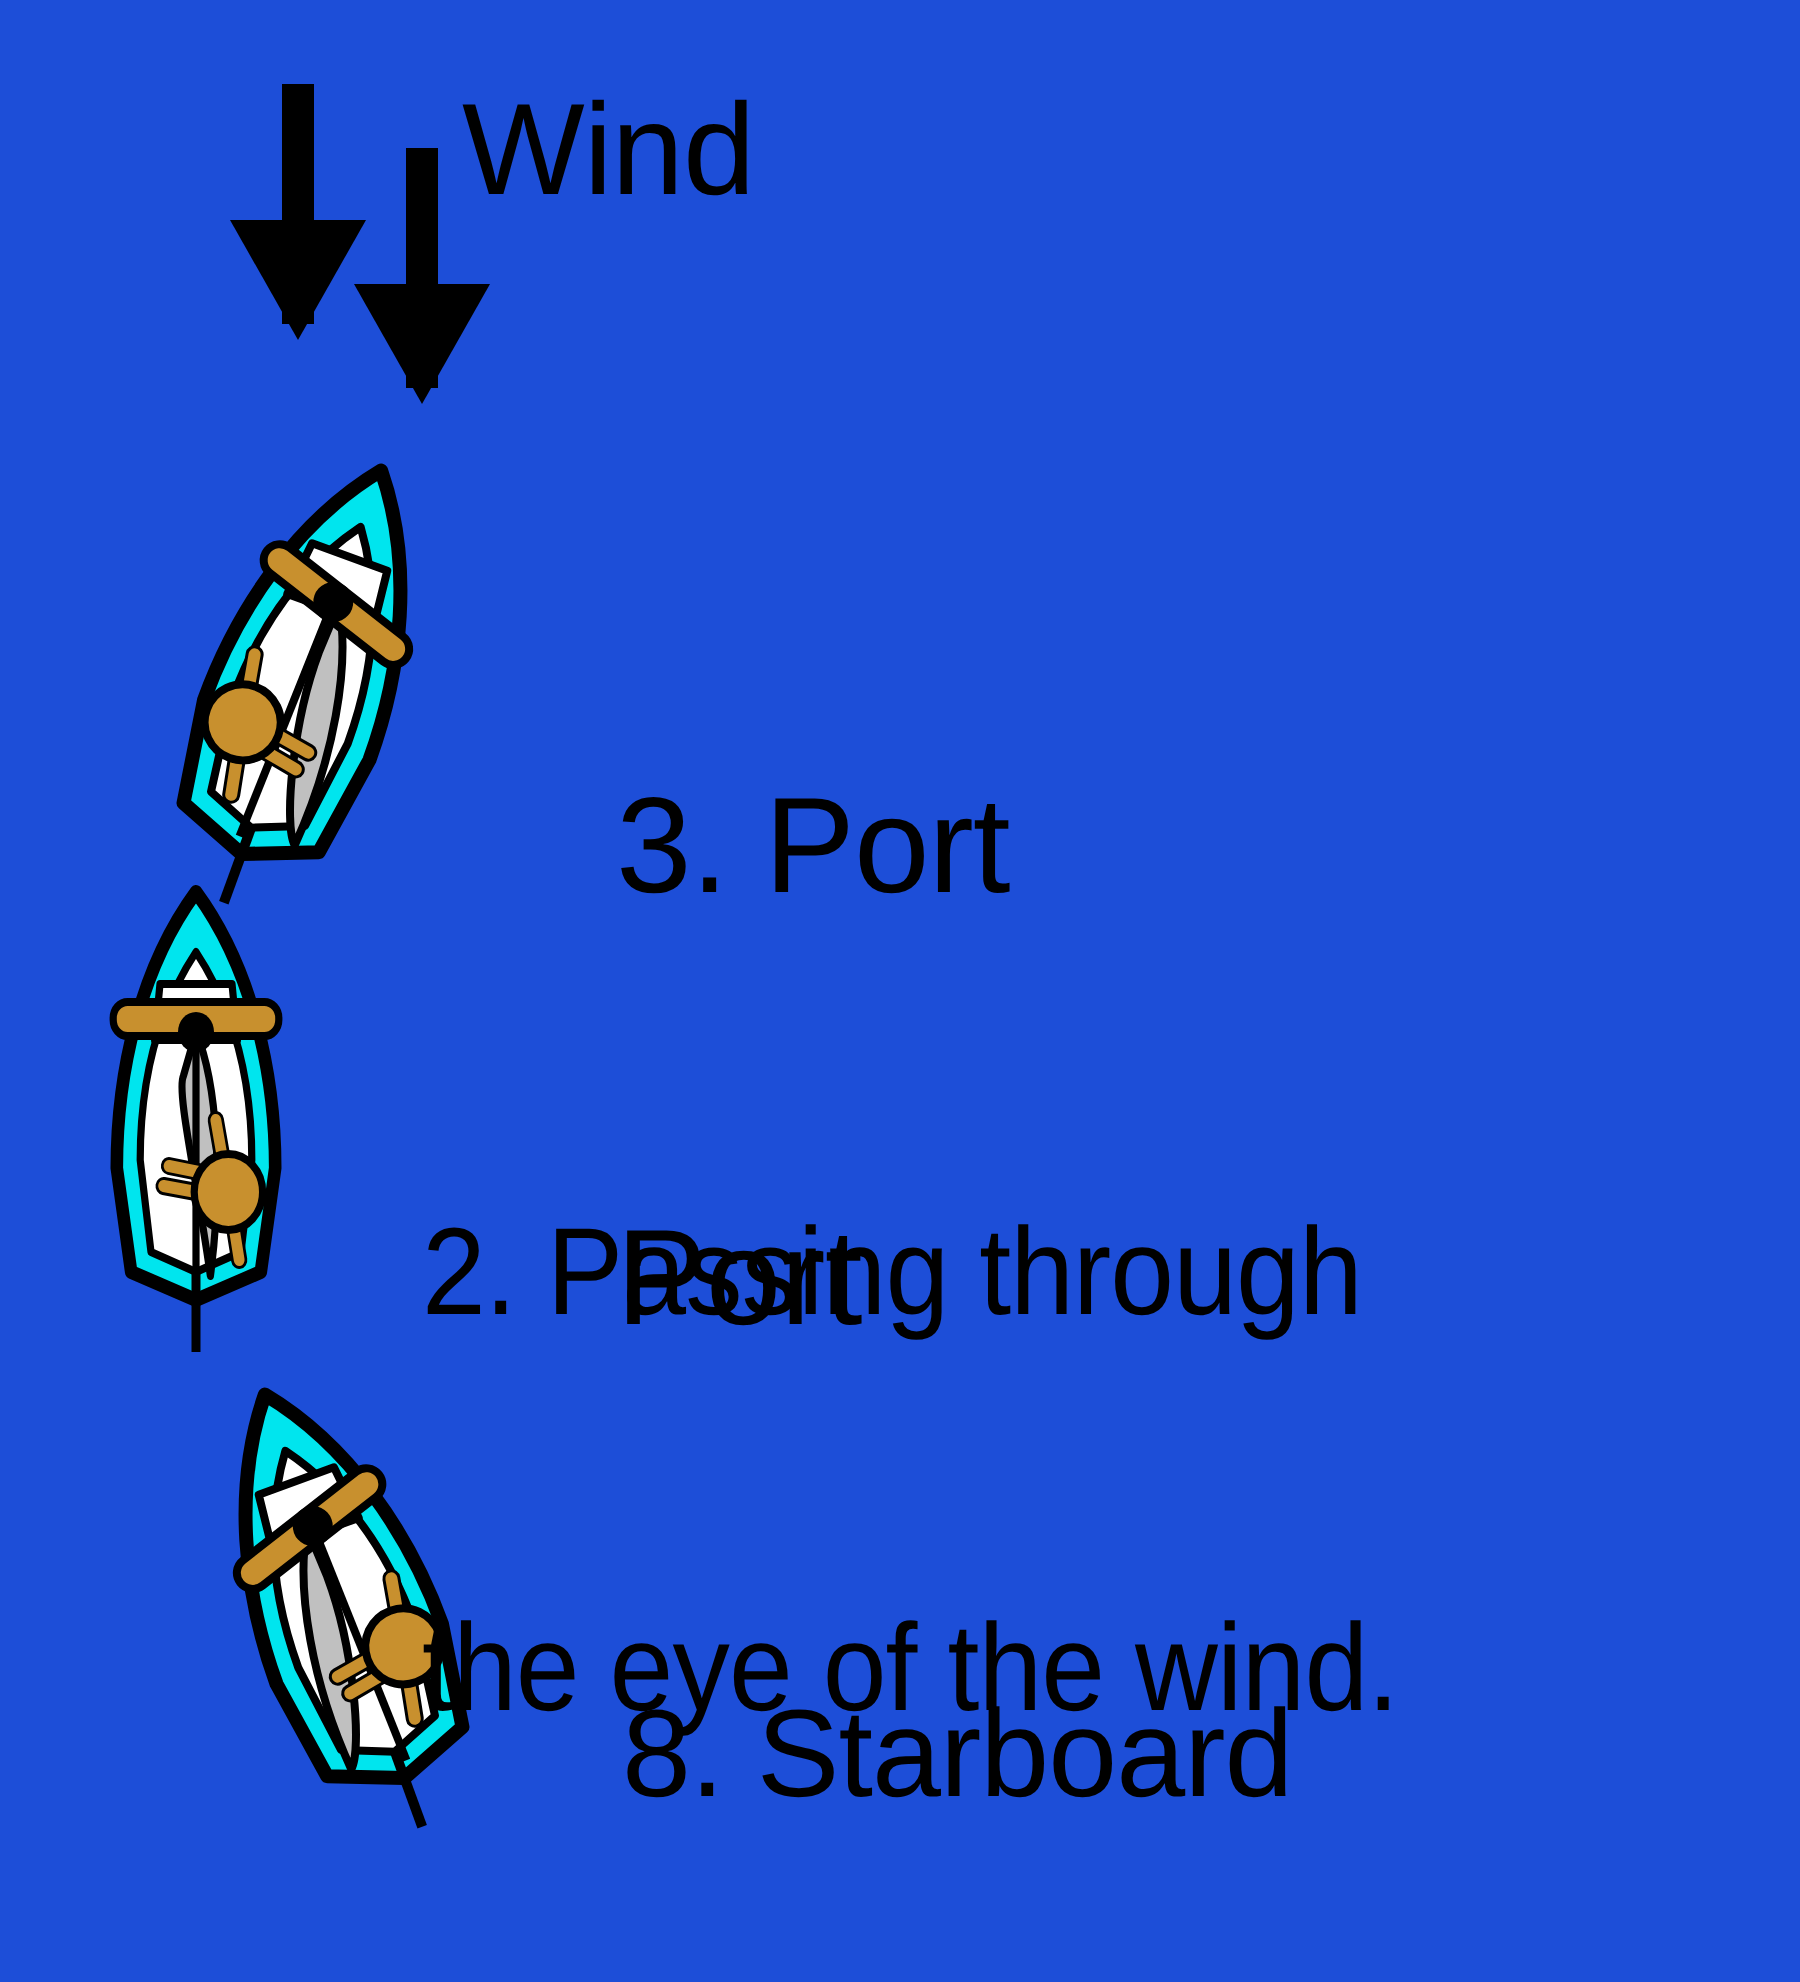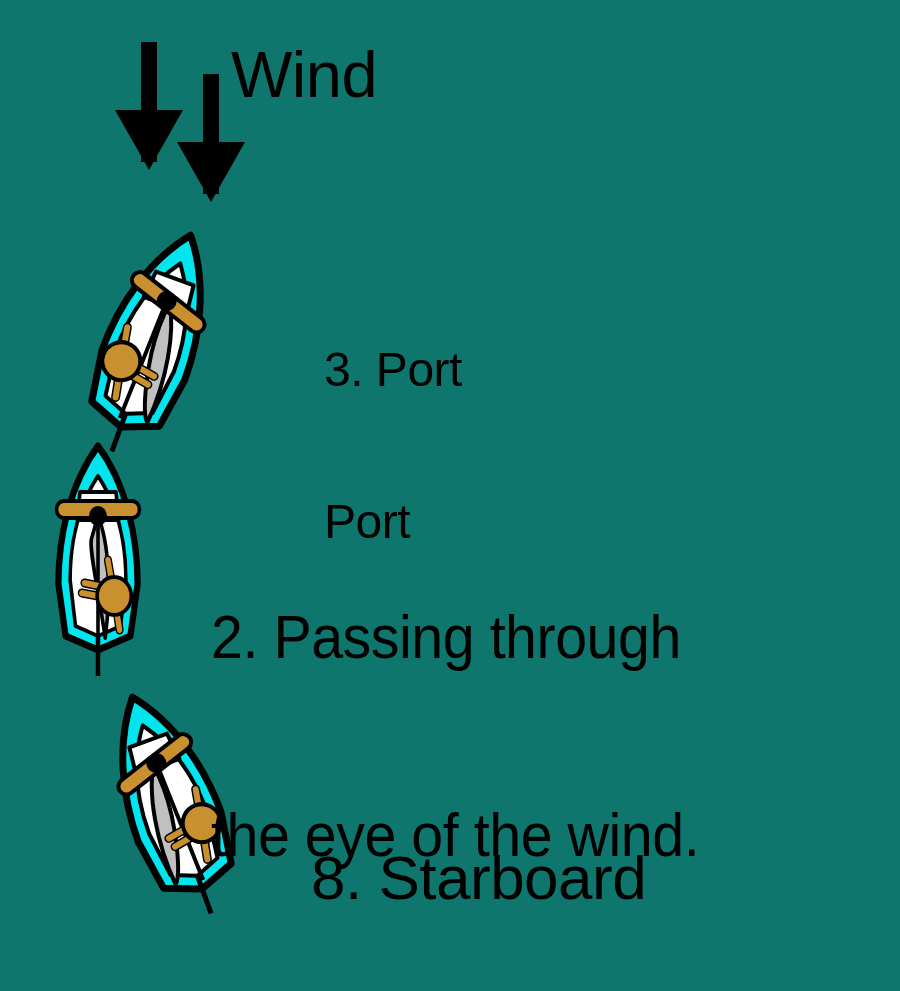--- a/index.html
+++ b/index.html
@@ -11,21 +11,21 @@
     width: 900px;
     height: 991px;
     background: #f5f5f5;
     font-family: "Liberation Sans", sans-serif;
     overflow: hidden;
   }
   #diagram-root {
     position: relative;
     width: 900px;
     height: 991px;
-    background: #0f766e;
+    background: #1d4ed8;
   }
   #scene {
     position: absolute;
     left: 0;
     top: 0;
     width: 900px;
     height: 991px;
     display: block;
   }
   .label {
@@ -37,23 +37,23 @@
     line-height: 1.06;
     letter-spacing: -0.5px;
   }
   #wind-label {
     left: 231px;
     top: 42px;
     font-size: 65px;
     line-height: 1.0;
   }
   #label-step3 {
-    left: 324px;
+    left: 308px;
     top: 243px;
-    font-size: 48px;
+    font-size: 68px;
   }
   #label-step2 {
     left: 211px;
     top: 473px;
     font-size: 62px;
     transform: scaleX(0.925);
     transform-origin: left top;
   }
   #label-step1 {
     left: 311px;

